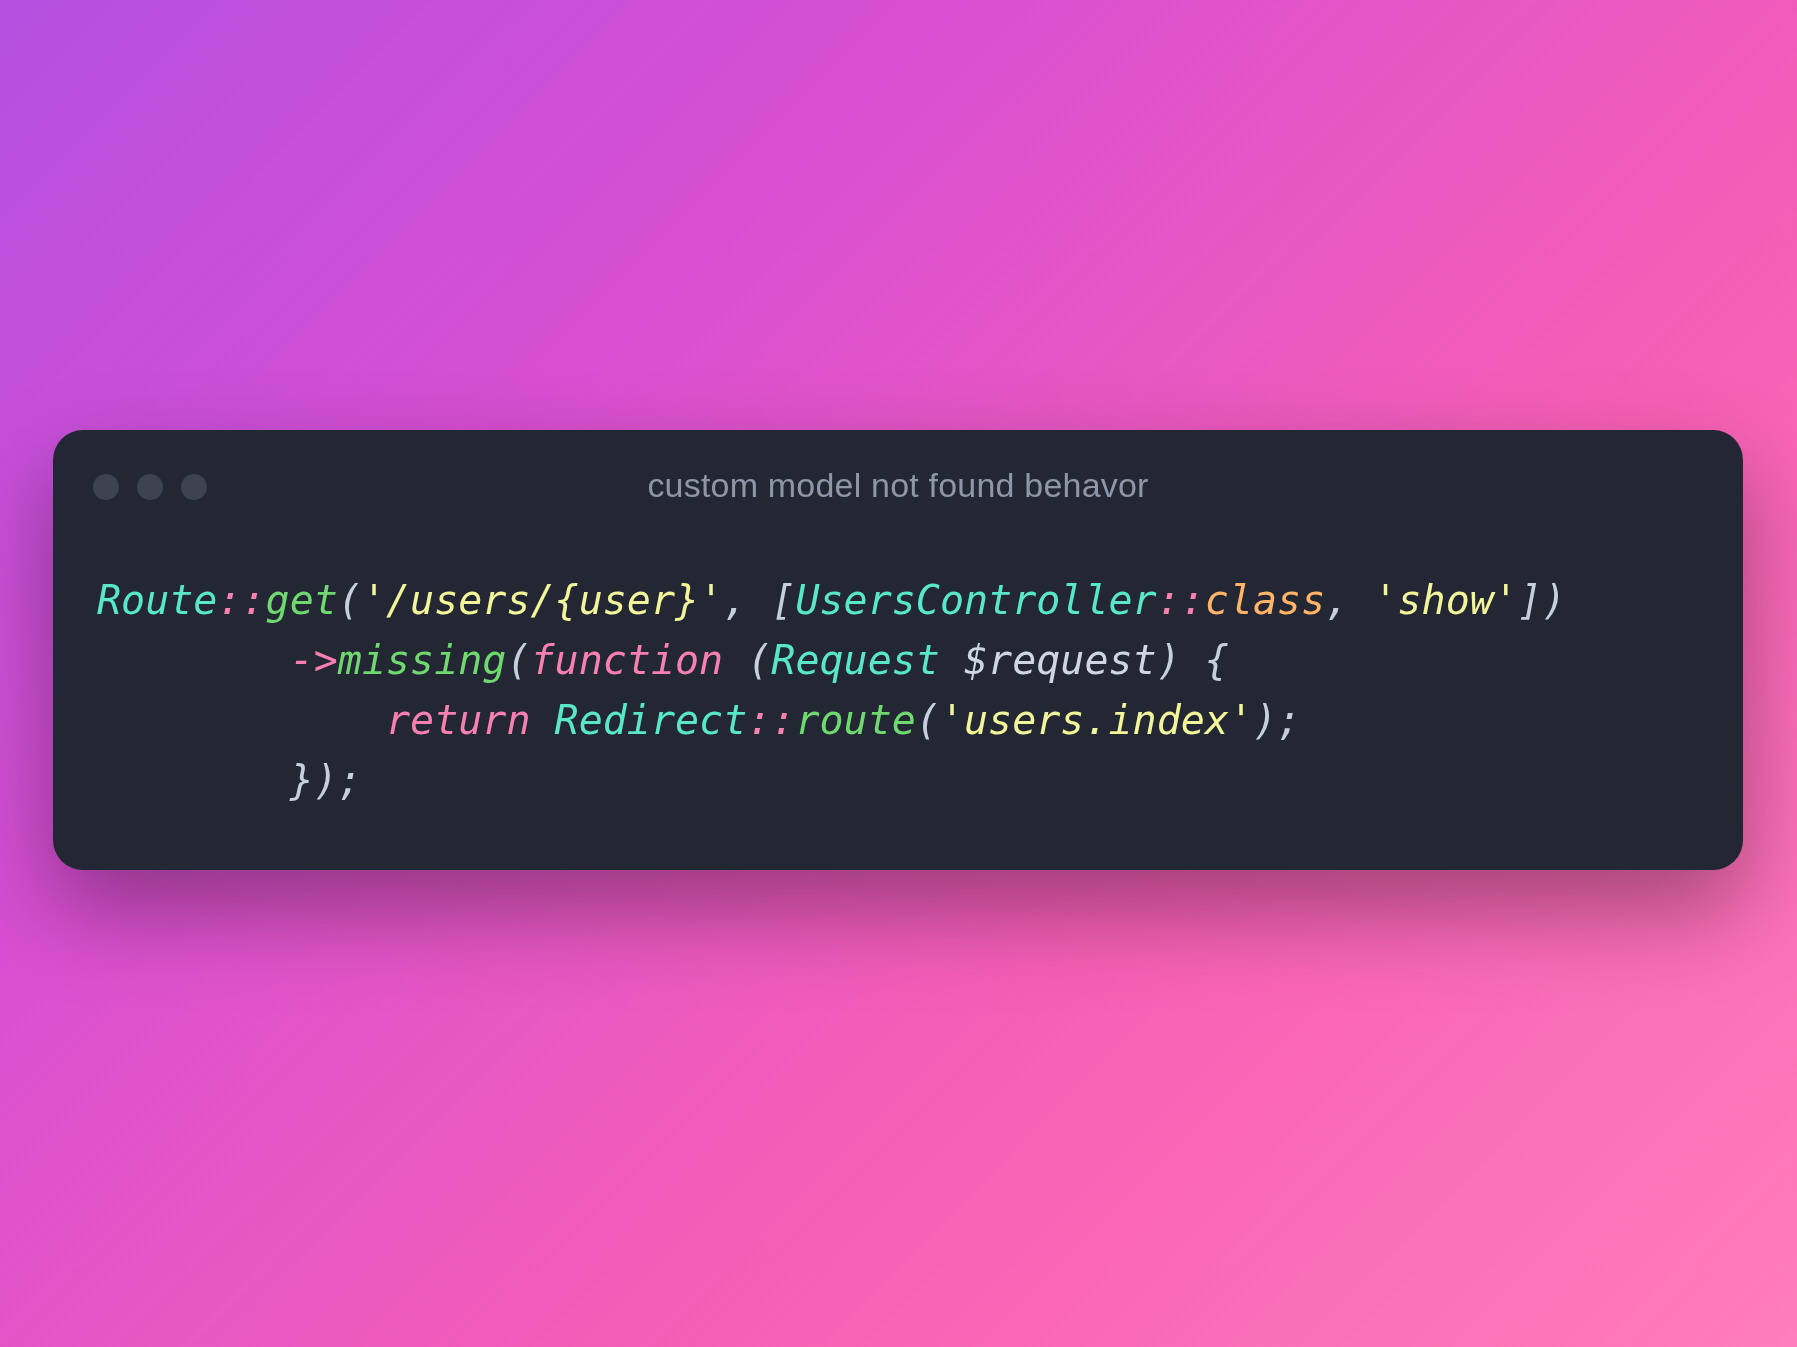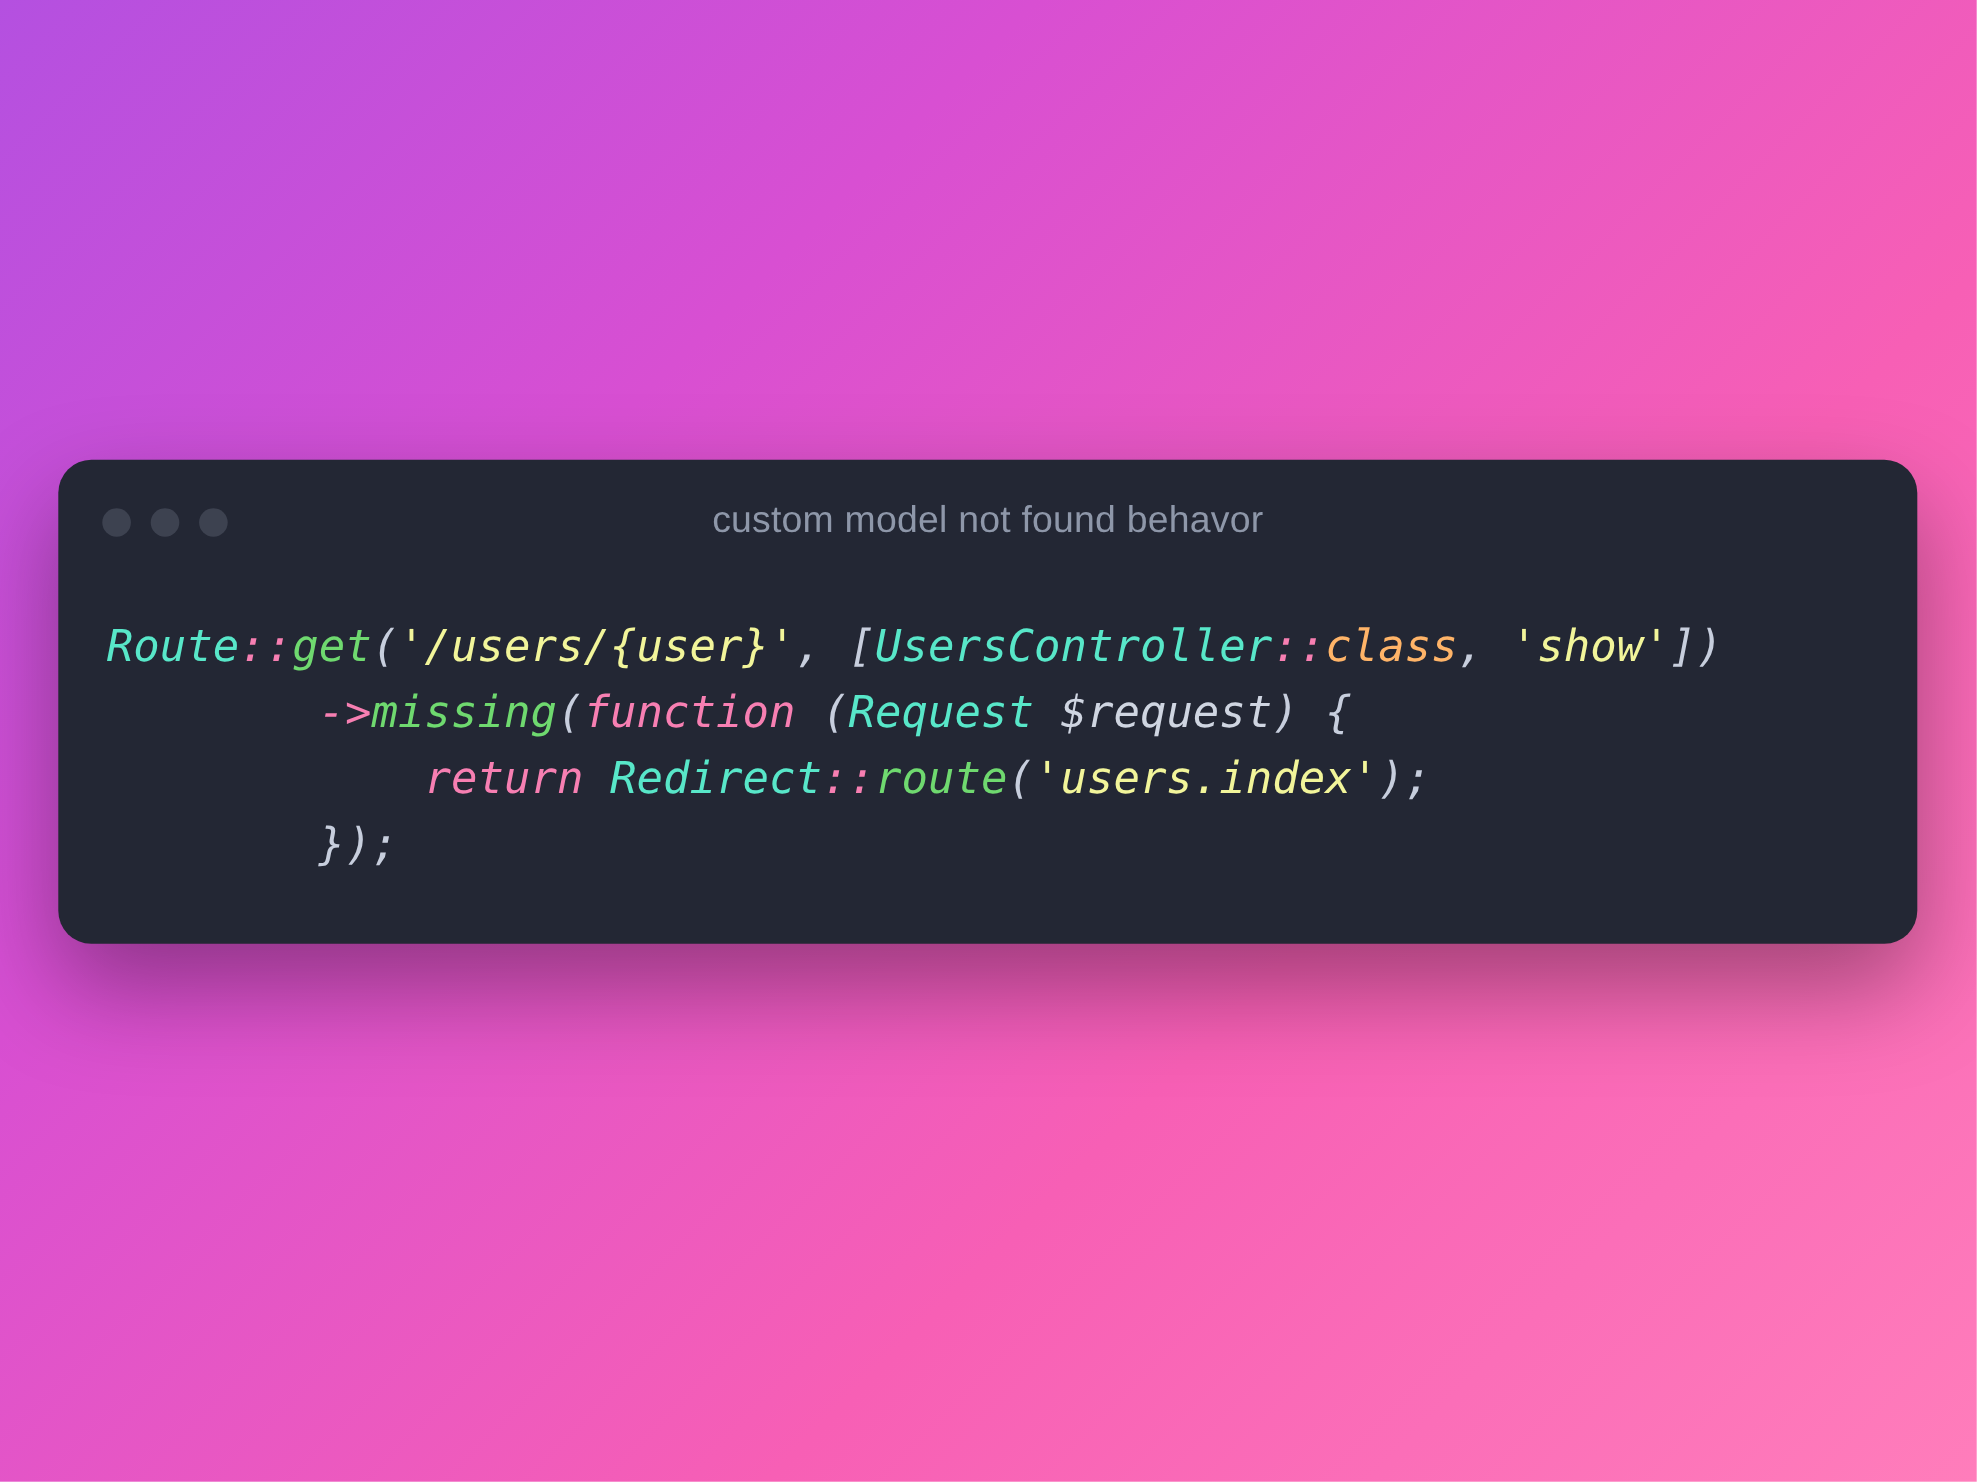--- a/index.html
+++ b/index.html
@@ -15,21 +15,21 @@
   }
   
   .stage {
     width: 1797px;
     height: 1347px;
     position: relative;
   }
   .window {
     position: absolute;
     left: 53px;
-    top: 418px;
+    top: 430px;
     width: 1690px;
     border-radius: 30px;
     background: #232734;
     box-shadow: 0 40px 90px rgba(0,0,0,0.35);
     overflow: hidden;
   }
   .titlebar {
     position: relative;
     height: 110px;
     display: flex;

